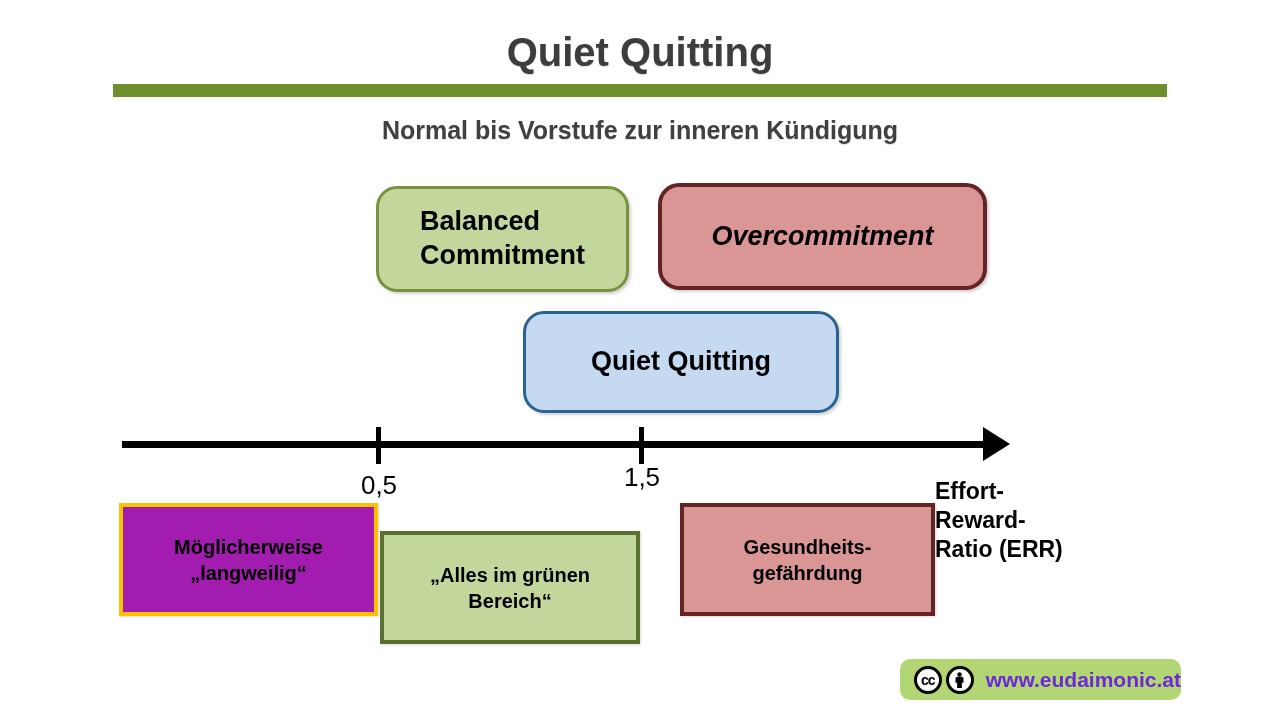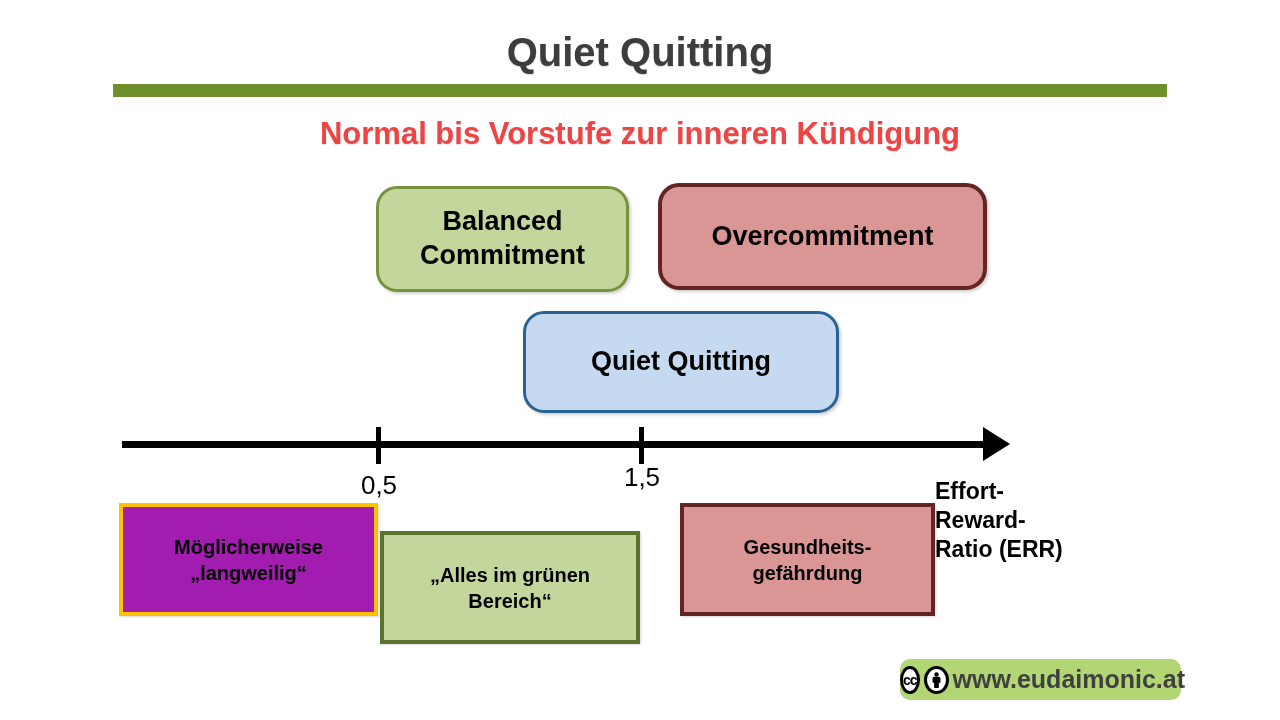--- a/index.html
+++ b/index.html
@@ -4,29 +4,29 @@
 <style>
   html,body{margin:0;padding:0;background:#fff;}
   body{font-family:"Liberation Sans", sans-serif;}
   .slide{position:relative;width:1280px;height:720px;background:#ffffff;overflow:hidden;}
 
   .title{position:absolute;left:0;top:30px;width:1280px;text-align:center;
          font-size:40px;font-weight:bold;color:#3d3d3d;letter-spacing:0px;
          text-shadow:0 1px 1px rgba(0,0,0,0.15);}
   .divider{position:absolute;left:113px;top:84px;width:1054px;height:13px;}
   .subtitle{position:absolute;left:0;top:116px;width:1280px;text-align:center;
-            font-size:31px;font-weight:bold;color:#ef4444;
+            font-size:25px;font-weight:bold;color:#404040;
             text-shadow:0 1px 1px rgba(0,0,0,0.12);}
 
   .rbox{position:absolute;box-sizing:border-box;border-style:solid;border-radius:21px;
-        display:flex;align-items:center;justify-content:center;text-align:center;
+        display:flex;align-items:center;justify-content:center;text-align:left;
         font-weight:bold;color:#000;white-space:pre-line;
         box-shadow:2px 2px 3px rgba(0,0,0,0.18);line-height:1.25;}
   .box-balanced{left:376px;top:186px;width:253px;height:106px;border-width:3px;font-size:27px;}
-  .box-over{left:658px;top:183px;width:329px;height:107px;border-width:4px;font-size:27px;}
+  .box-over{left:658px;top:183px;width:329px;height:107px;border-width:4px;font-size:27px;font-style:italic;}
   .box-quiet{left:523px;top:311px;width:316px;height:102px;border-width:3px;font-size:27px;}
   .box-innere{left:851px;top:311px;width:315px;height:102px;border-width:4px;font-size:27px;}
 
   .axis-line{position:absolute;left:122px;top:441px;width:863px;height:7px;background:#000;}
   .axis-arrowhead{position:absolute;left:983px;top:427px;width:0;height:0;
                   border-left:27px solid #000;border-top:17px solid transparent;border-bottom:17px solid transparent;}
   .tick{position:absolute;top:427px;width:5px;height:37px;background:#000;}
   .tick-1{left:376px;}
   .tick-2{left:639px;}
   .tick-label{position:absolute;width:80px;text-align:center;font-size:26px;color:#000;}
@@ -37,27 +37,27 @@
 
   .zone{position:absolute;top:503px;height:113px;box-sizing:border-box;border-style:solid;border-width:4px;
         display:flex;align-items:center;justify-content:center;text-align:center;
         font-weight:bold;font-size:20px;color:#000;white-space:pre-line;line-height:1.3;
         box-shadow:1px 1px 2px rgba(0,0,0,0.15);}
   .zone-yellow{left:119px;width:259px;}
   .zone-green{left:380px;width:260px;margin-top:28px;}
   .zone-rose{left:643px;width:255px;}
 
   .footer-pill{position:absolute;left:900px;top:659px;width:281px;height:41px;border-radius:10px;
-               display:flex;align-items:center;justify-content:flex-start;gap:4px;}
+               display:flex;align-items:center;justify-content:flex-end;gap:4px;}
   .cc-circle{width:28px;height:28px;border:3px solid #000;border-radius:50%;background:#fff;
              box-sizing:border-box;display:flex;align-items:center;justify-content:center;
              font-weight:bold;font-size:14px;letter-spacing:-1px;color:#000;line-height:1;}
   .by-circle{width:28px;height:28px;border:3px solid #000;border-radius:50%;background:#fff;
              box-sizing:border-box;display:flex;align-items:center;justify-content:center;}
-  .footer-text{font-weight:bold;font-size:25px;color:#404040;margin-left:0;}
+  .footer-text{font-weight:bold;font-size:21px;color:#6d28d9;margin-left:8px;}
 </style>
 </head>
 <body>
 
 <div class="slide">
 
   <div class="title">Quiet Quitting</div>
 
   <div class="divider" style="background-color: rgb(110, 143, 43);"></div>
 

